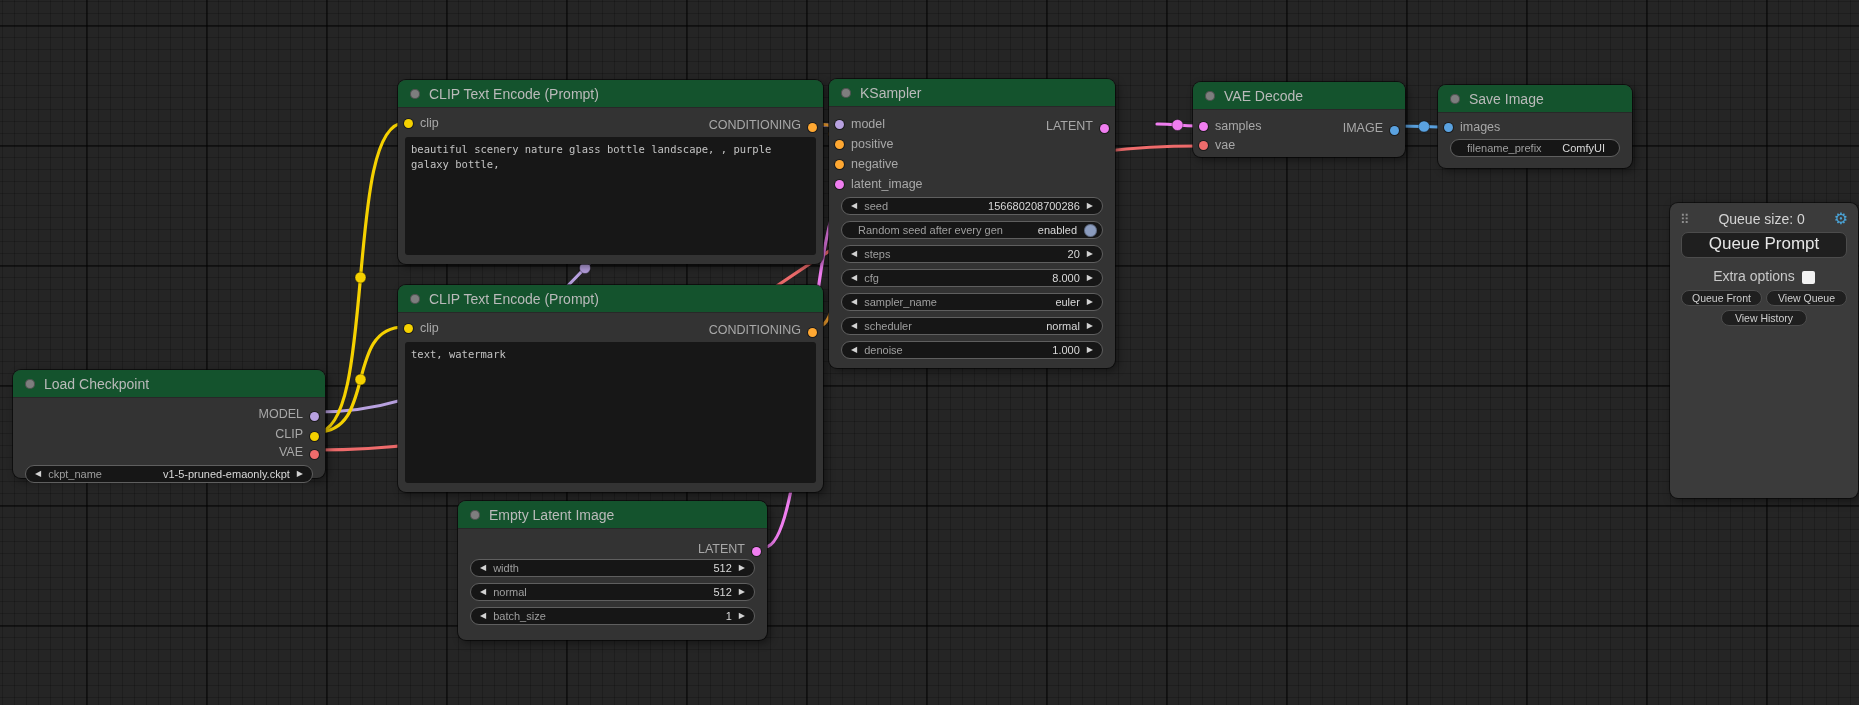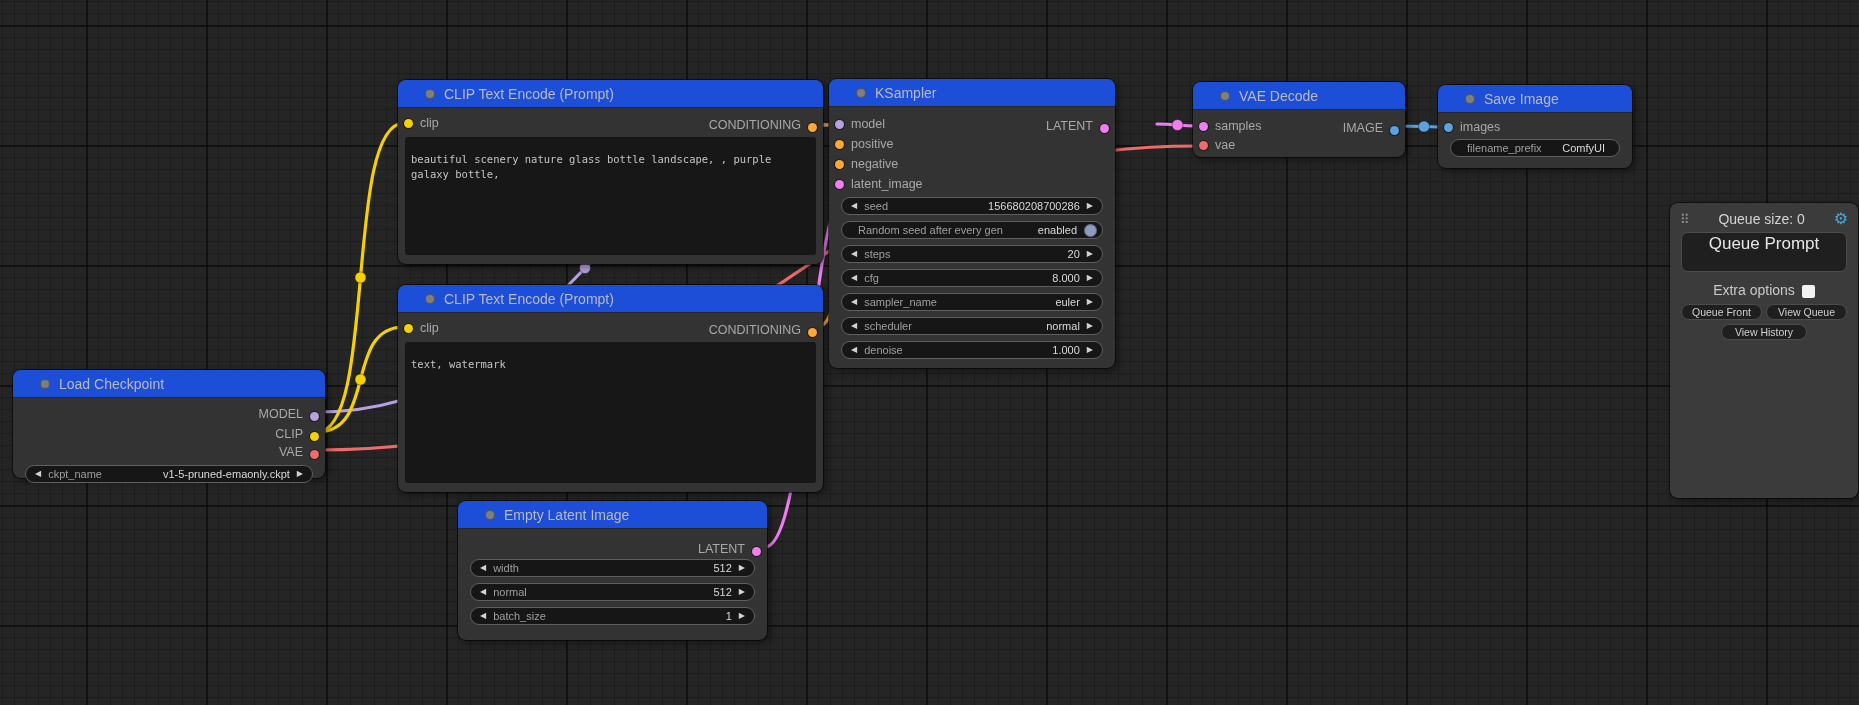--- a/index.html
+++ b/index.html
@@ -18,33 +18,33 @@
   }
   svg.links { position:absolute; left:0; top:0; z-index:1; }
   svg.links path { fill:none; stroke-width:3.2; stroke-linecap:round; }
   svg.links circle { stroke:rgba(0,0,0,.35); stroke-width:1; }
 
   .node {
     position:absolute; z-index:2; background:#333333; border-radius:8px;
     box-shadow:0 0 0 1px rgba(0,0,0,.55), 3px 3px 9px rgba(0,0,0,.45);
   }
   .ntitle {
-    height:28px; display:flex; align-items:center; gap:9px; padding:0 27px;
-    background:#1d4ed8; border-radius:8px 8px 0 0; border-bottom:1px solid #282828;
+    height:28px; display:flex; align-items:center; gap:9px; padding:0 12px;
+    background:#14532d; border-radius:8px 8px 0 0; border-bottom:1px solid #282828;
   }
   .ndot { width:10px; height:10px; border-radius:50%; background:#7e7e7e; box-shadow:inset 0 0 0 1px rgba(0,0,0,.35); flex:0 0 auto; }
   .ntext { font-size:14px; color:#bababa; white-space:nowrap; }
   .prow { position:absolute; height:18px; display:flex; align-items:center; gap:7px; }
   .prow.in  { left:6px; }
   .prow.out { right:6px; flex-direction:row-reverse;align-items:flex-end; }
   .pdot { width:9px; height:9px; border-radius:50%; box-shadow:0 0 0 1px rgba(0,0,0,.45); flex:0 0 auto; }
   .plabel { font-size:12.5px; color:#a8a8a8; white-space:nowrap; }
   .ta {
     position:absolute; left:7px; right:7px; bottom:9px; background:#171717;
-    border-radius:3px; padding:15px 6px; color:#c3c3c3;
+    border-radius:3px; padding:5px 6px; color:#c3c3c3;
     font-family:"DejaVu Sans Mono", monospace; font-size:10.5px; line-height:1.45;
     white-space:pre-wrap; word-break:break-word;
   }
   .widget {
     position:absolute; left:12px; right:12px; height:18px;
     background:#161616; border:1px solid #5f5f5f; border-radius:10px;
     display:flex; align-items:center; gap:7px; padding:0 9px; font-size:11px; white-space:nowrap;
   }
   .widget.noarrow { padding:0 5px 0 16px; }
   .warrow { font-size:8px; color:#d2d2d2; line-height:1; }
@@ -58,21 +58,21 @@
     box-shadow:0 0 0 1px rgba(0,0,0,.5), 3px 3px 10px rgba(0,0,0,.5);
   }
   .menu-header { display:flex; align-items:center; padding:8px 10px 2px 10px; }
   .drag { color:#8f8f8f; font-size:13px; cursor:move; }
   .qsize { flex:1; text-align:center; color:#d4d4d4; font-size:14px; }
   .gear { color:#4aa3d6; font-size:16px; line-height:1; cursor:pointer; }
   .btn {
     background:#1f1f1f; border:1px solid #4c4c4c; border-radius:7px;
     color:#e6e6e6; text-align:center; cursor:pointer;
   }
-  .btn-qp { margin:3px 11px 0 11px; height:40px; line-height:22px; font-size:17px; }
+  .btn-qp { margin:3px 11px 0 11px; height:26px; line-height:22px; font-size:17px; }
   .extra { display:flex; justify-content:center; align-items:flex-end; gap:7px; margin-top:10px; color:#c9c9c9; font-size:14px; }
   .checkbox { width:13px; height:13px; background:#f2f2f2; border-radius:2px; cursor:pointer; }
   .small-row { display:flex; gap:4px; margin:6px 11px 0 11px; }
   .btn.small { flex:1; height:16px; line-height:14px; font-size:10.5px; border-radius:9px; color:#cfcfcf; }
   .center-row { display:flex; justify-content:center; margin-top:4px; }
   .btn.small.vh { flex:0 0 auto; width:86px; }
   .big-btns { margin:15px 11px 0 11px; display:grid; gap:8px; }
   .btn.big { height:22px; line-height:20px; font-size:17px; }
 </style>
 </head>

